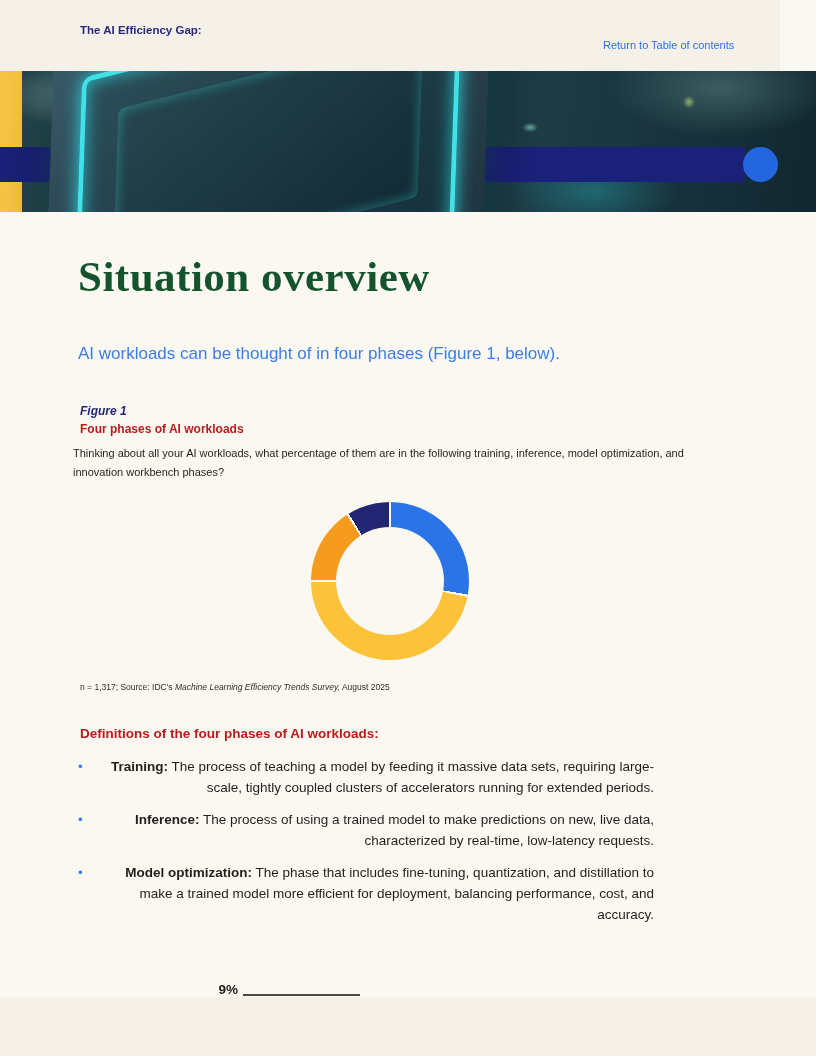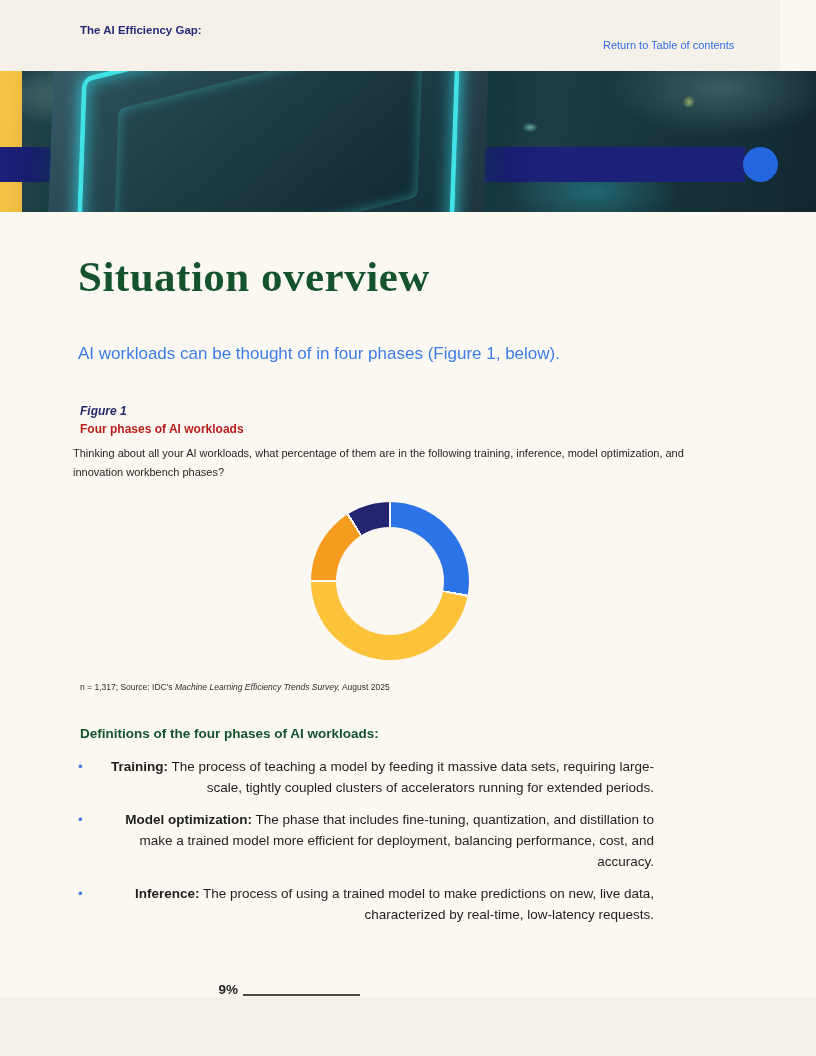--- a/index.html
+++ b/index.html
@@ -72,21 +72,21 @@
   .chart-label .pct { font-weight:700; }
   .label-left { width:120px; text-align:right; }
   .lbl-innovation { left:118px; top:492px; }
   .lbl-model      { left:118px; top:555px; }
   .lbl-training   { left:547px; top:519px; }
   .chart-source { position:absolute; left:80px; top:682px; width:620px; text-align:left;
     font-size:8.5px; color:#2e2e2c; }
   .chart-source .it { font-style:italic; }
 
   
-  .defs-heading { position:absolute; left:80px; top:726px; color:#14532d; font-size:13.5px; font-weight:700; }
+  .defs-heading { position:absolute; left:80px; top:726px; color:#b91c1c; font-size:13.5px; font-weight:700; }
   .defs-list { position:absolute; left:78px; top:756px; width:576px; list-style:none;text-align:right; }
   .defs-list li { position:relative; padding-left:15px; font-size:13.5px; line-height:21px;
     color:#1f1f1d; margin-bottom:11px; }
   .defs-list li::before { content:"•"; position:absolute; left:0; top:0; color:#3b7de8; font-size:13.5px; }
   .defs-list .term { font-weight:700; }
 
   
   .footer { position:absolute; left:0; top:997px; width:816px; height:59px; background:#f5f0e8; }
 </style>
 </head>
@@ -141,22 +141,22 @@
       <div>Training</div>
     </div>
 
   </div>
 
   <div class="chart-source"><span>n = 1,317; Source: IDC's </span><span class="it">Machine Learning Efficiency Trends Survey,</span><span> August 2025</span></div>
 
   <div class="defs-heading">Definitions of the four phases of AI workloads:</div>
   <ul class="defs-list">
     <li><span class="term">Training:</span><span> The process of teaching a model by feeding it massive data sets, requiring large-scale, tightly coupled clusters of accelerators running for extended periods.</span></li>
+    <li><span class="term">Inference:</span><span> The process of using a trained model to make predictions on new, live data, characterized by real-time, low-latency requests.</span></li>
     <li><span class="term">Model optimization:</span><span> The phase that includes fine-tuning, quantization, and distillation to make a trained model more efficient for deployment, balancing performance, cost, and accuracy.</span></li>
-    <li><span class="term">Inference:</span><span> The process of using a trained model to make predictions on new, live data, characterized by real-time, low-latency requests.</span></li>
   </ul>
 
   <div class="footer">
     
     
     
   </div>
 
 </div>
 

